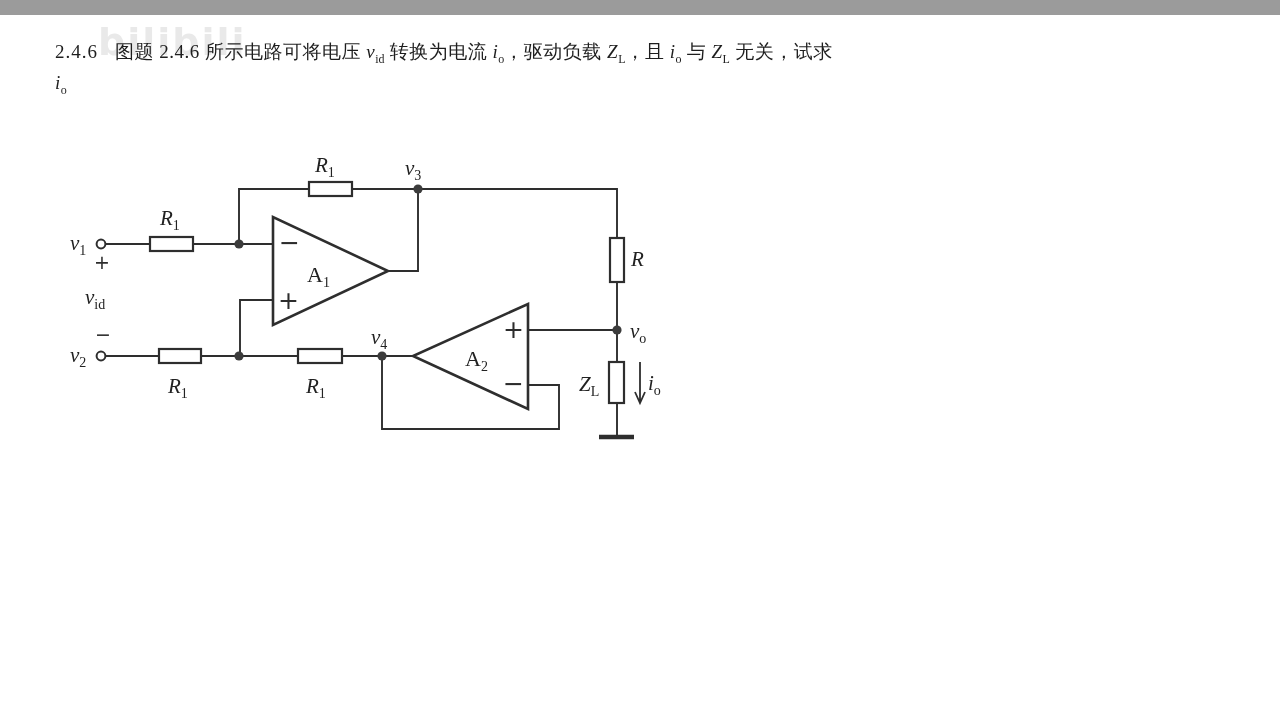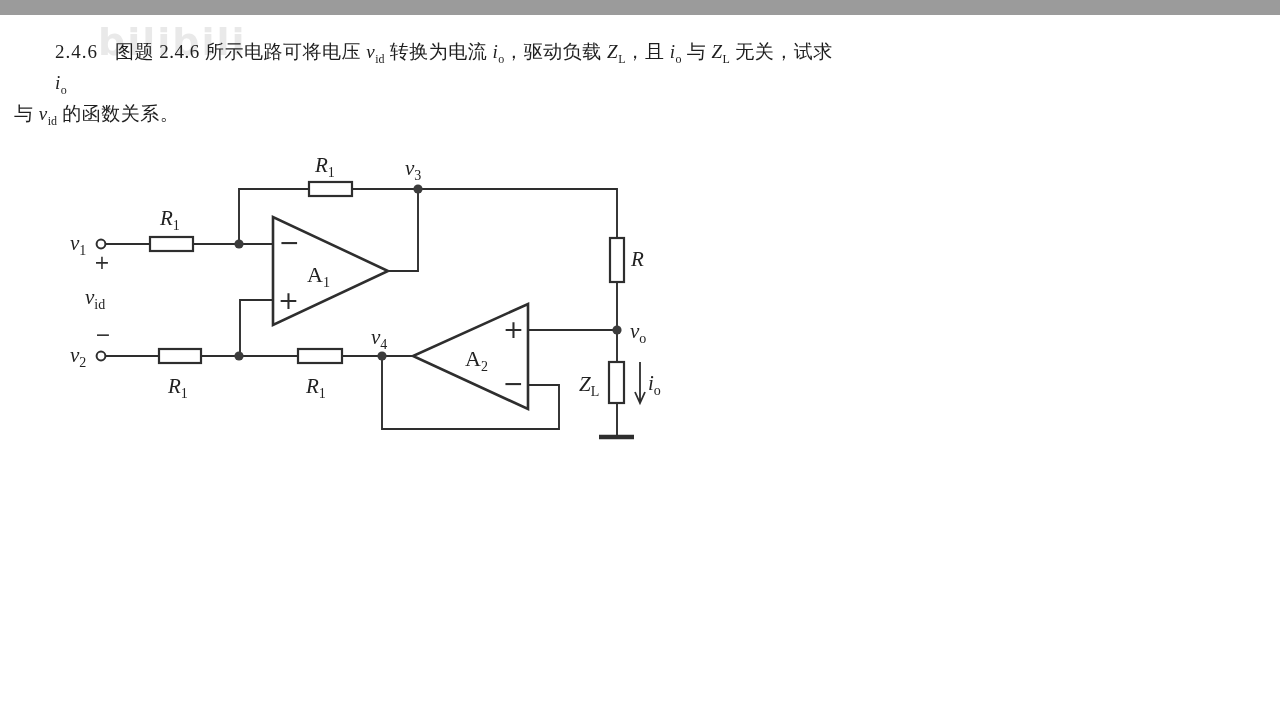--- a/index.html
+++ b/index.html
@@ -40,21 +40,20 @@
 </style>
 </head>
 <body>
 
 <div class="top-bar"></div>
 
 <div class="watermark">bilibili</div>
 
 <div class="problem">
   <div class="line1"><span class="sec">2.4.6</span><span>图题 2.4.6 所示电路可将电压 </span><span class="var"><i>v</i><sub>id</sub></span><span> 转换为电流 </span><span class="var"><i>i</i><sub>o</sub></span><span>，驱动负载 </span><span class="var"><i>Z</i><sub>L</sub></span><span>，且 </span><span class="var"><i>i</i><sub>o</sub></span><span> 与 </span><span class="var"><i>Z</i><sub>L</sub></span><span> 无关，试求 </span><span class="var"><i>i</i><sub>o</sub></span></div>
-  <div class="line2"><span>与 </span><span class="var"><i>v</i><sub>id</sub></span><span> 的函数关系。</span></div>
 </div>
 
 <svg width="1280" height="720" viewBox="0 0 1280 720" style="position:absolute;left:0;top:0;">
 
   <path d="M106,244 H151 M192,244 H273 M239,244 V189 M239,189 H310 M351,189 H617
            M418,189 V271 M388,271 H418
            M273,300 H240 M240,300 V356
            M106,356 H160 M200,356 H299 M341,356 H413
            M382,356 V429 M382,429 H559 M559,429 V385 M559,385 H528
            M528,330 H617

